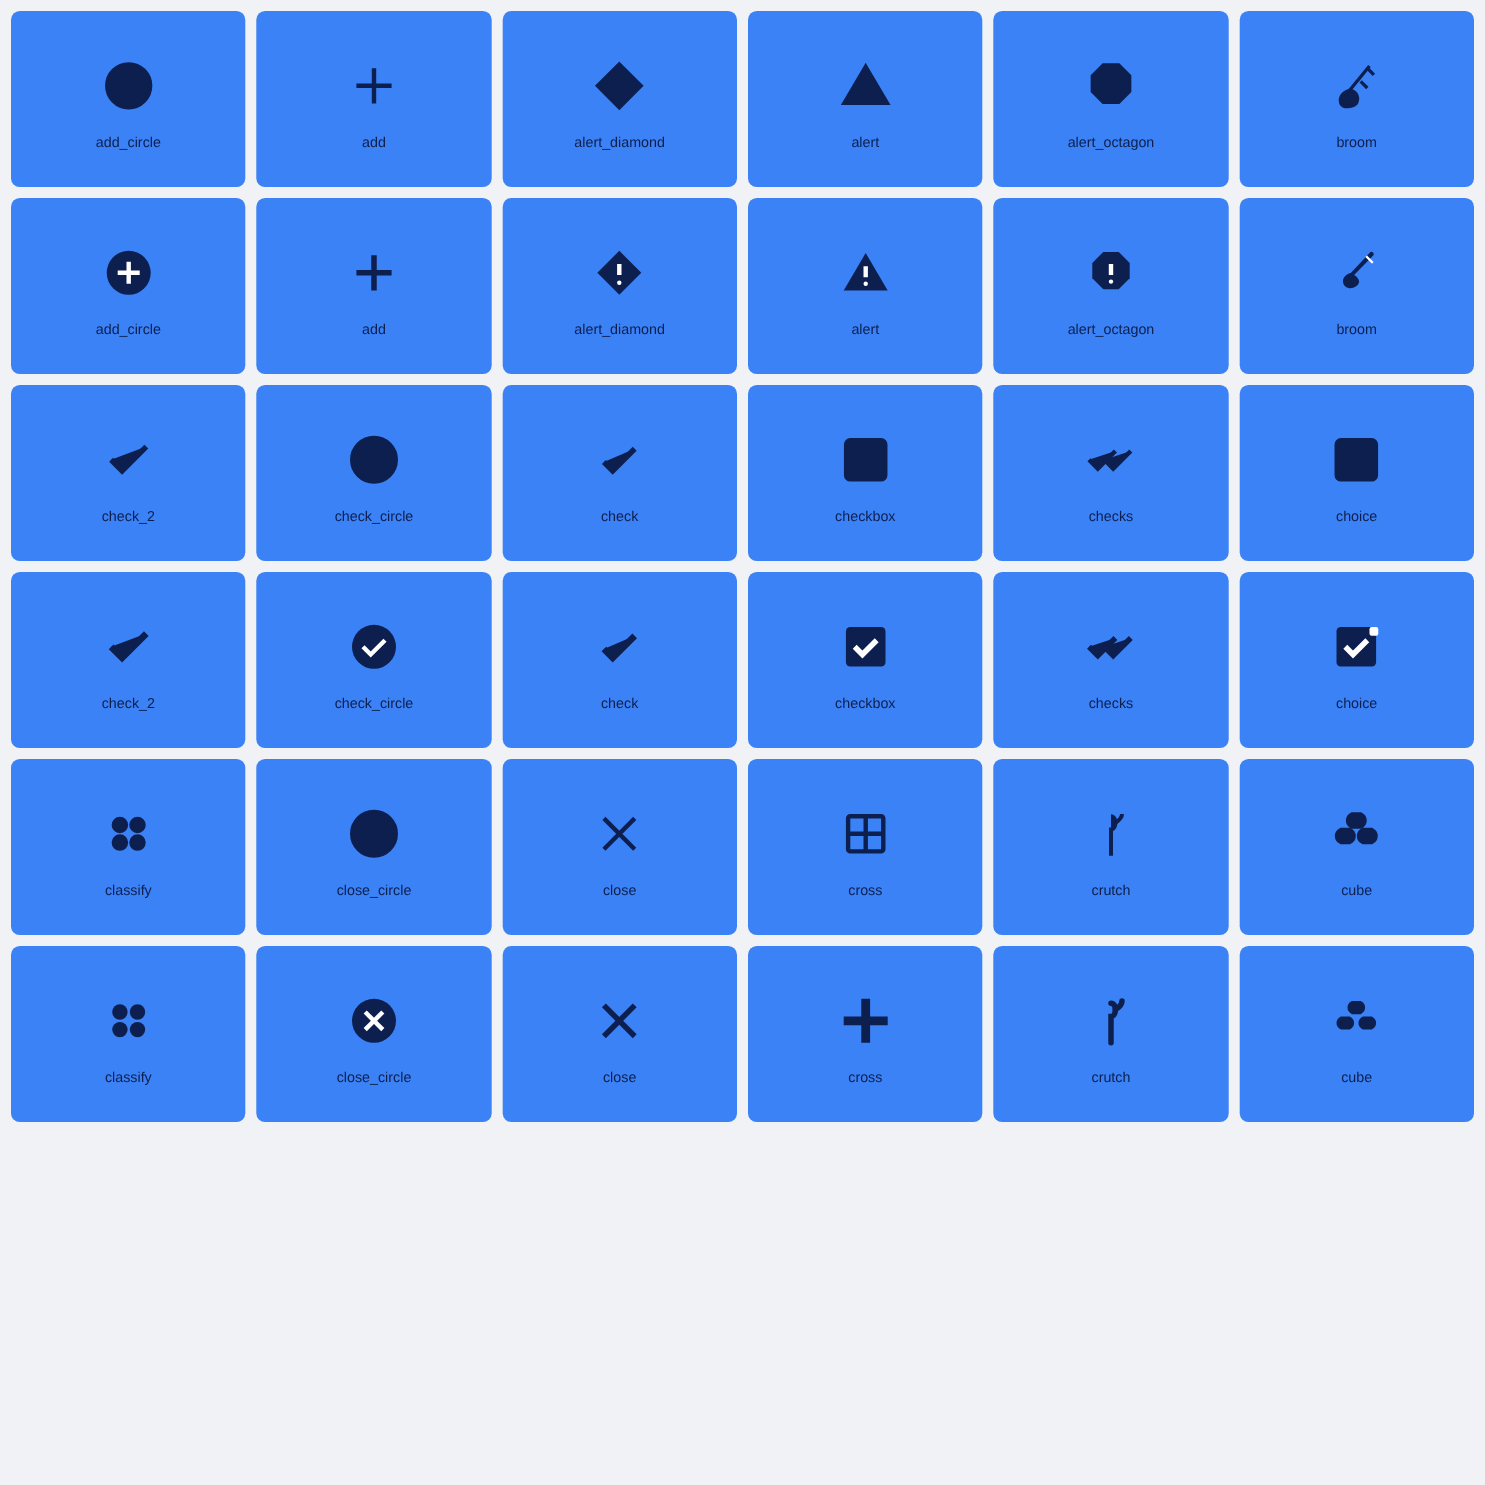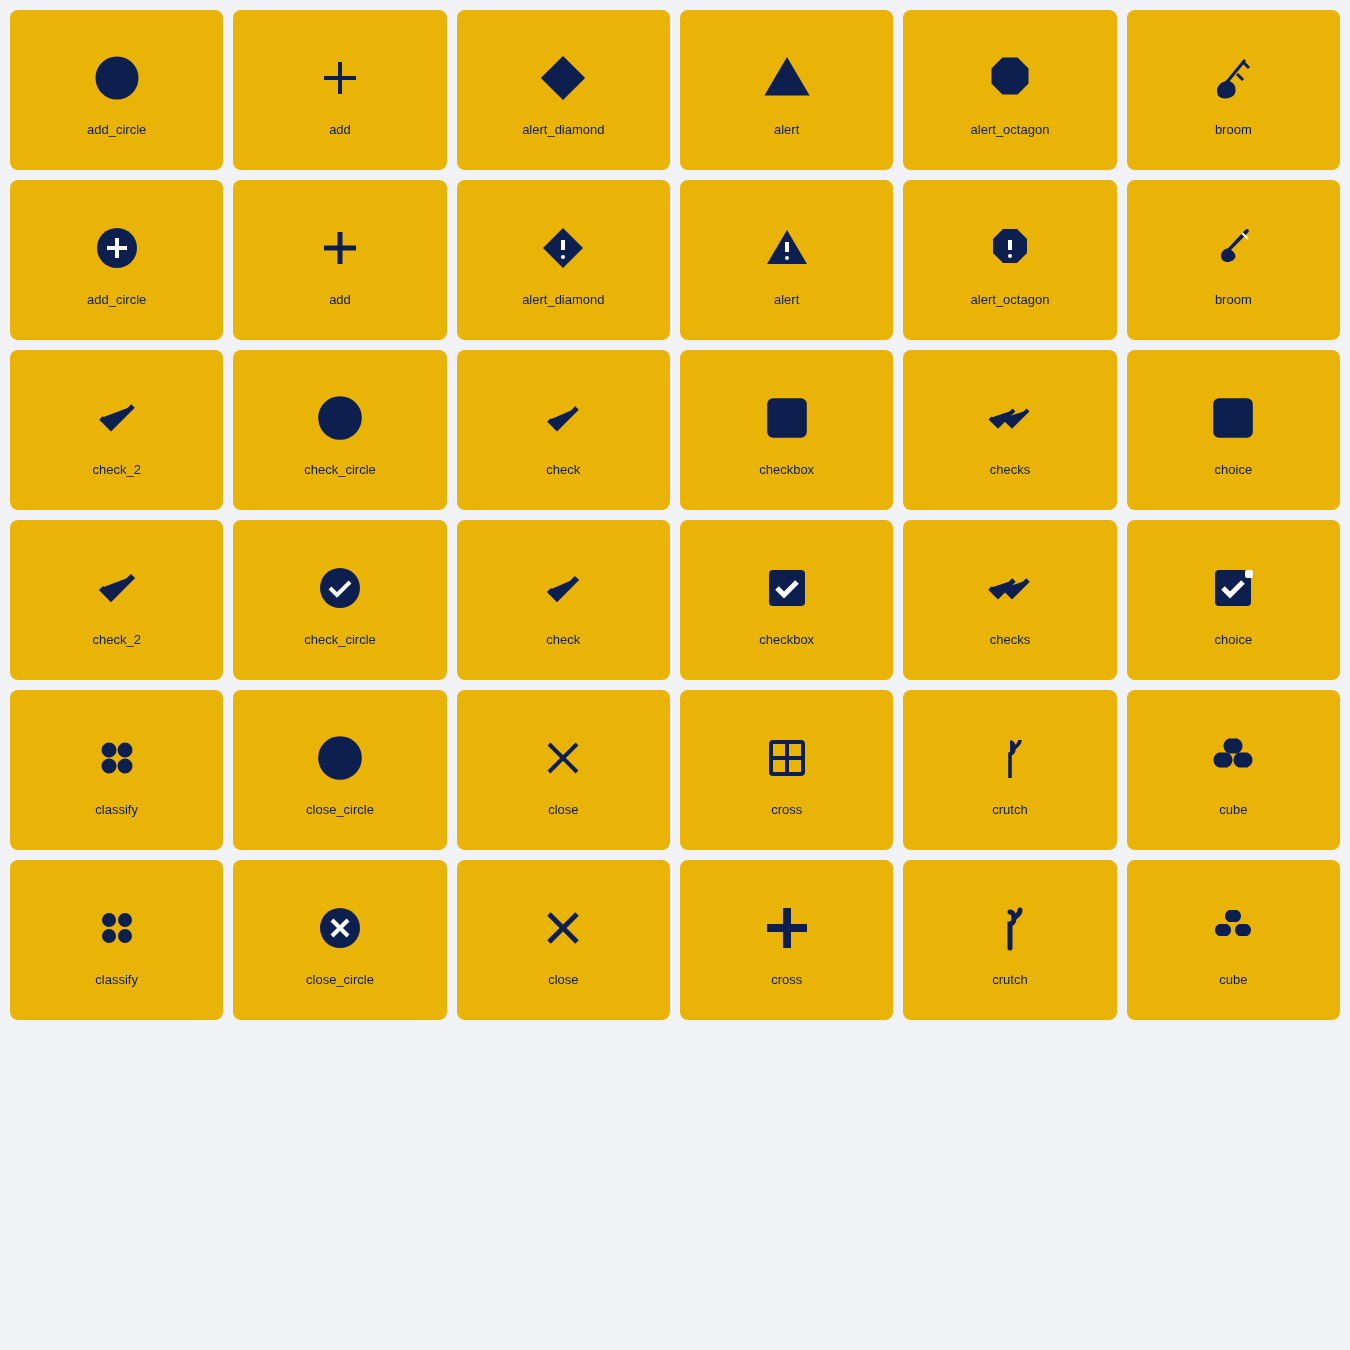--- a/index.html
+++ b/index.html
@@ -7,21 +7,21 @@
       background: #f0f2f5;
       font-family: -apple-system, BlinkMacSystemFont, 'Segoe UI', sans-serif;
       padding: 10px;
     }
     .grid {
       display: grid;
       grid-template-columns: repeat(6, 1fr);
       gap: 10px;
     }
     .icon-card {
-      background: #eab308;
+      background: #3b82f6;
       border-radius: 8px;
       display: flex;
       flex-direction: column;
       align-items: center;
       justify-content: center;
       padding: 24px 12px 18px;
       min-height: 160px;
       gap: 16px;
     }
     .icon-symbol {

